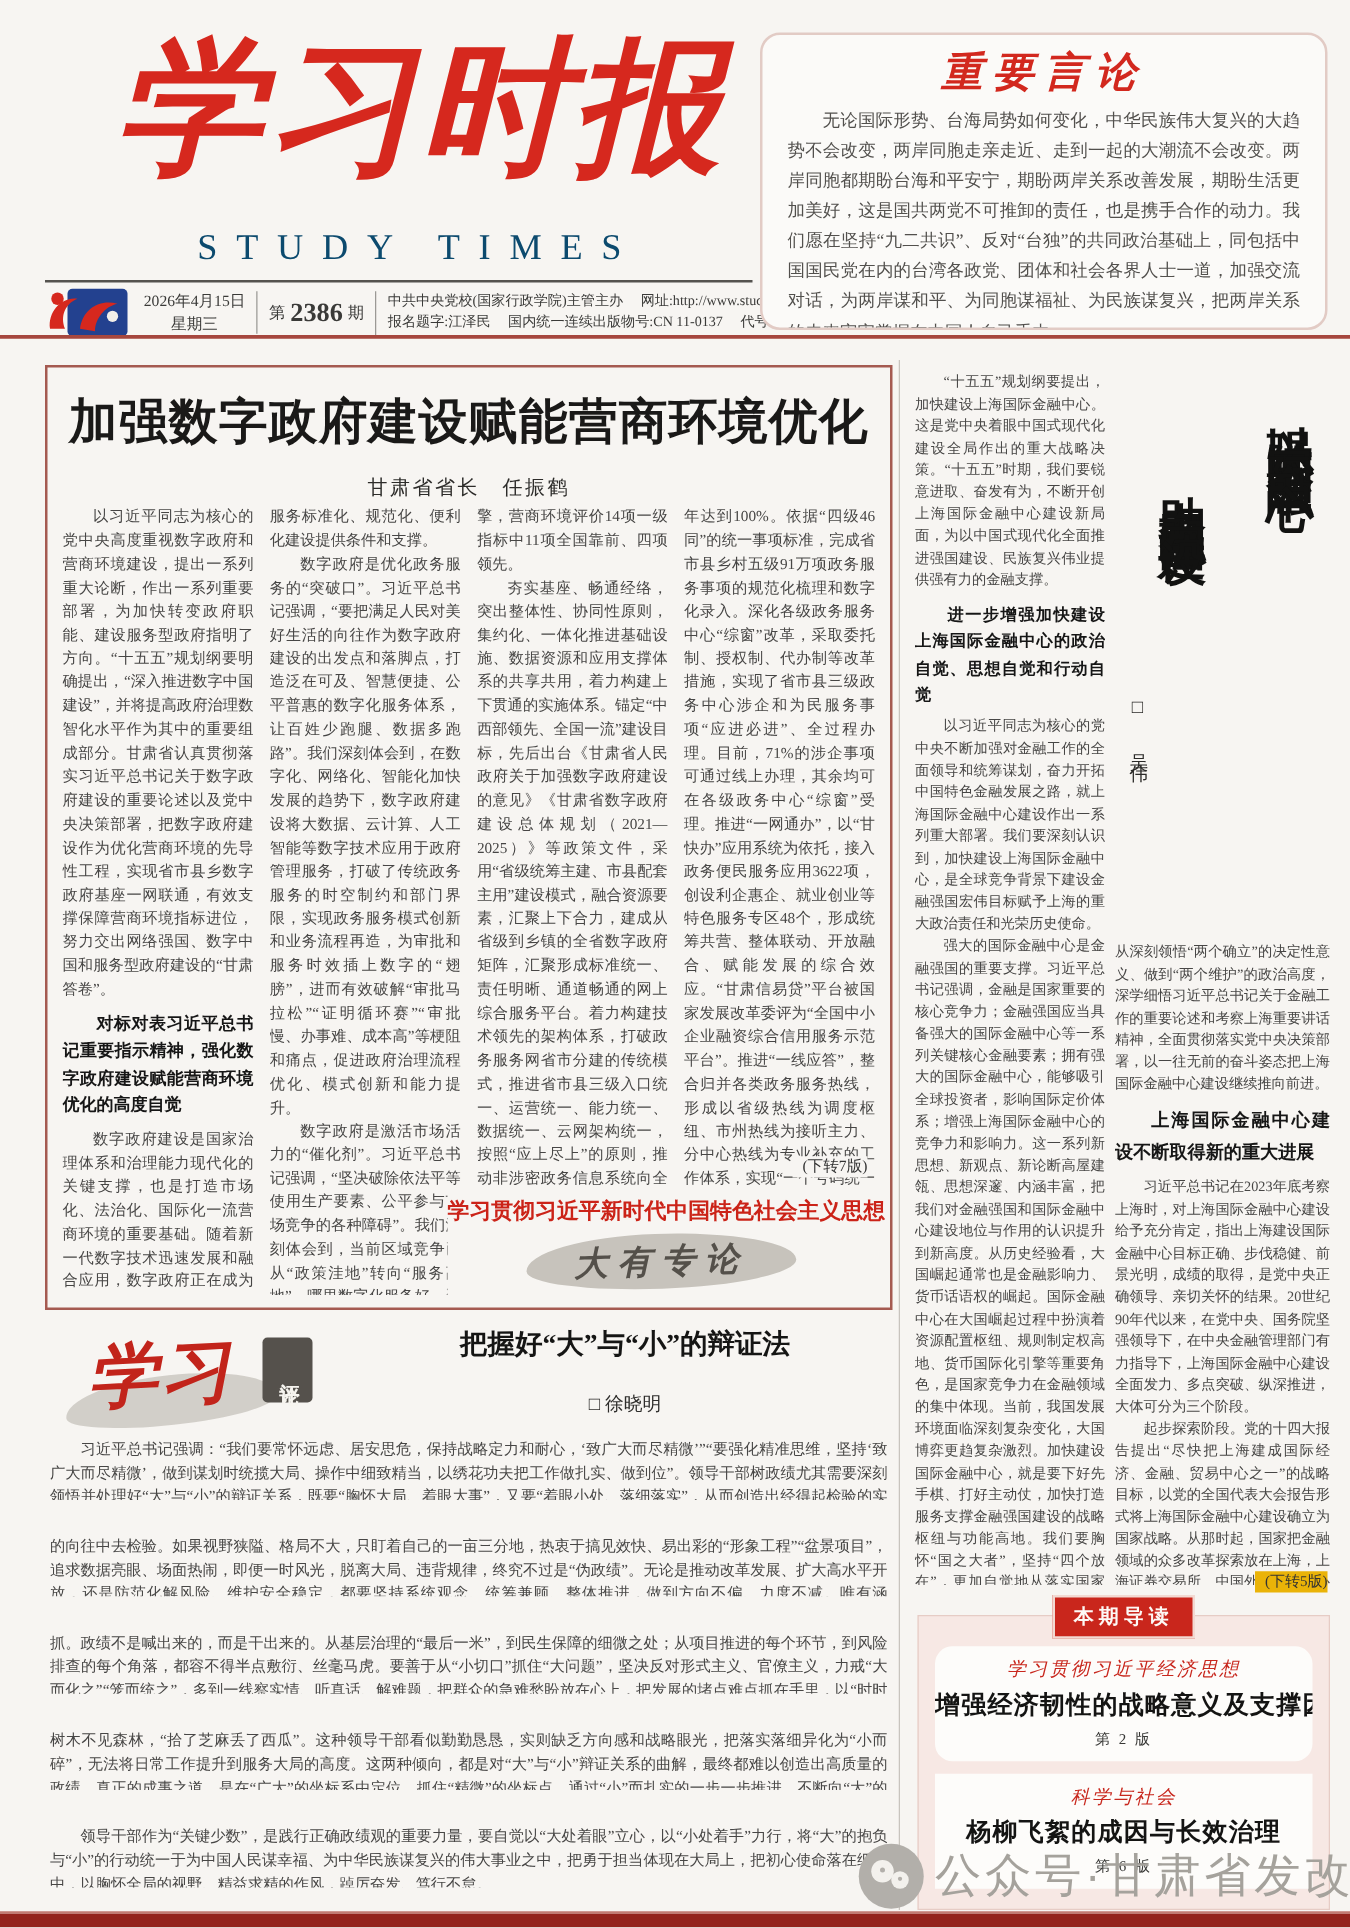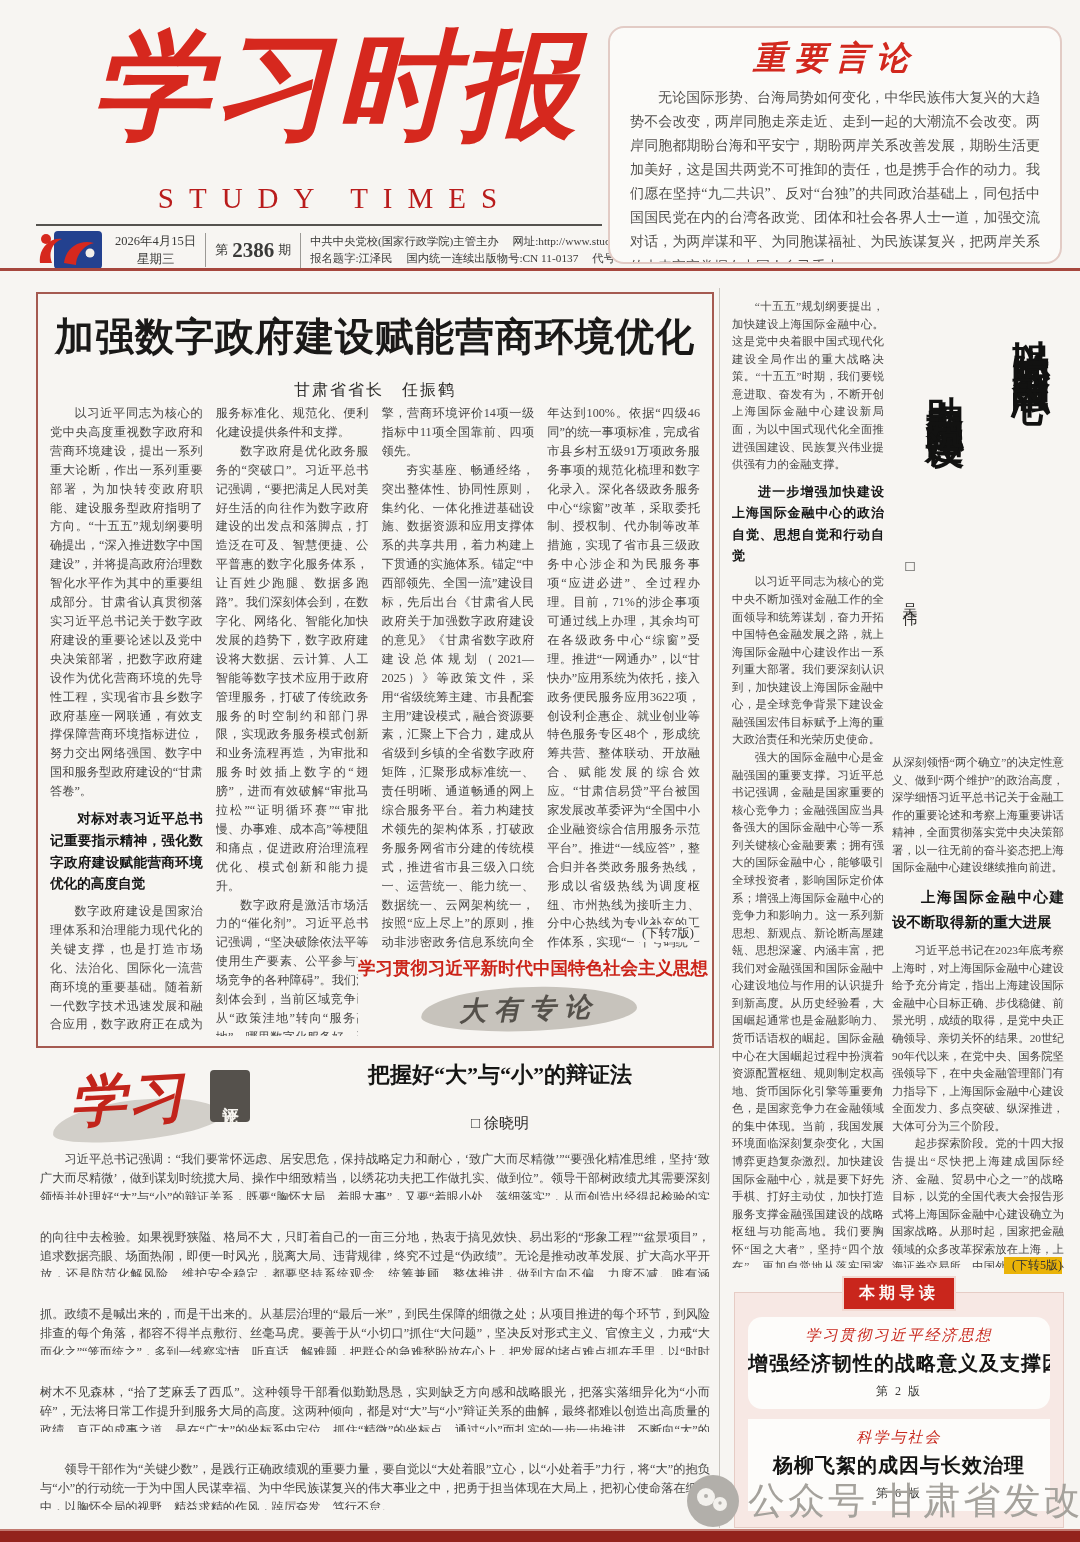--- a/index.html
+++ b/index.html
@@ -10,21 +10,21 @@
     font-family:"Liberation Serif","DejaVu Serif",serif; color:#3f3e3c;
   }
   
   .masthead-title{
     position:absolute; left:92px; top:10px; width:486px; height:178px;
     font-size:118px; line-height:1.3; color:#d6281e; font-weight:bold; font-style:italic;
     text-align:center; letter-spacing:4px; white-space:nowrap;
   }
   .masthead-sub{
     position:absolute; left:92px; top:182px; width:486px; text-align:center;
-    font-size:29px; color:#b91c1c; letter-spacing:15px; white-space:nowrap;
+    font-size:29px; color:#0c4a6e; letter-spacing:15px; white-space:nowrap;
   }
   .masthead-rule{ position:absolute; left:36px; top:224px; width:566px; height:2px; background:#55534f; }
   .header-info{ position:absolute; left:36px; top:229px; width:566px; height:42px; display:flex; align-items:center; }
   .hi-logo{ width:70px; height:42px; flex:0 0 auto; }
   .hi-date{ text-align:center; font-size:12.5px; color:#3a3a38; line-height:1.45; padding:0 9px; white-space:nowrap; }
   .hi-sep{ width:1px; height:34px; background:#9b9995; flex:0 0 auto; }
   .hi-issue{ padding:0 9px; font-size:13px; color:#3a3a38; white-space:nowrap; display:flex; align-items:center; gap:4px; }
   .hi-issue .num{ font-size:21px; font-weight:bold; }
   .hi-pub{ font-size:11.3px; color:#3a3a38; line-height:1.55; padding-left:9px; border-left:1px solid #9b9995; white-space:nowrap; }
   .hi-pub span{ margin-right:14px; }

